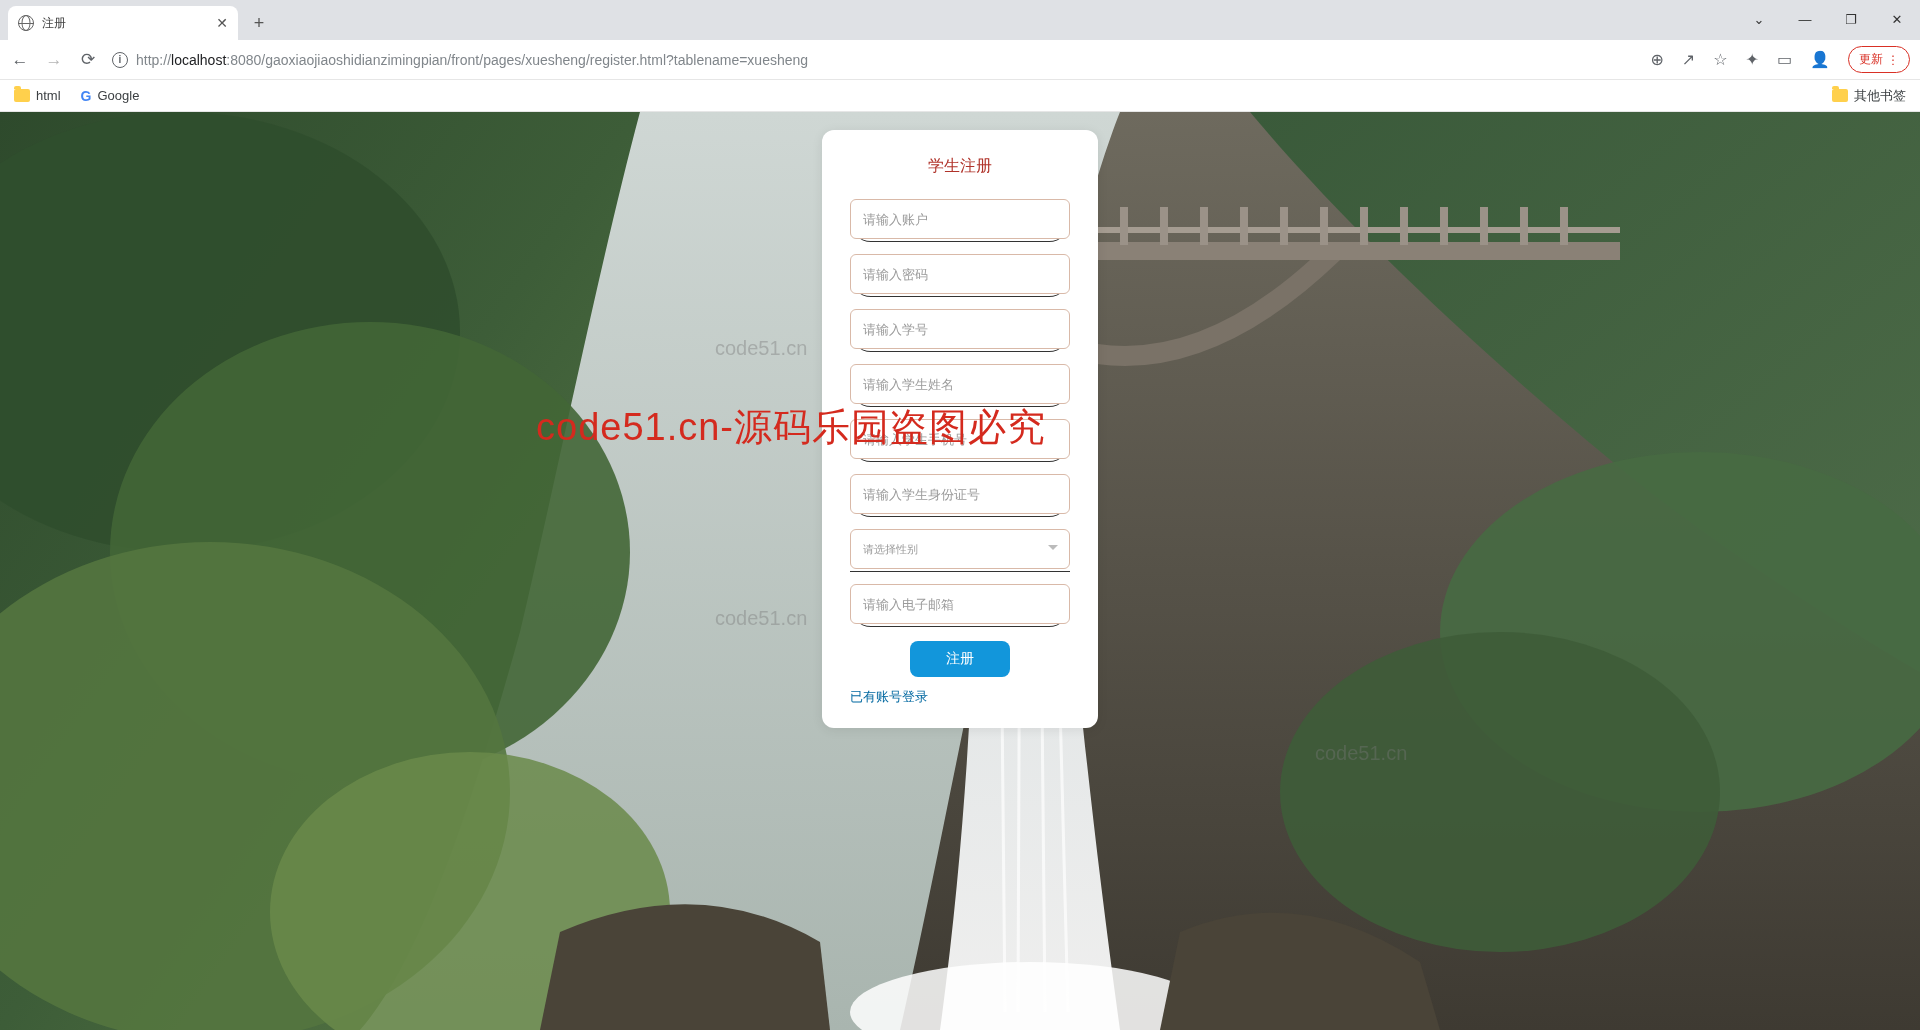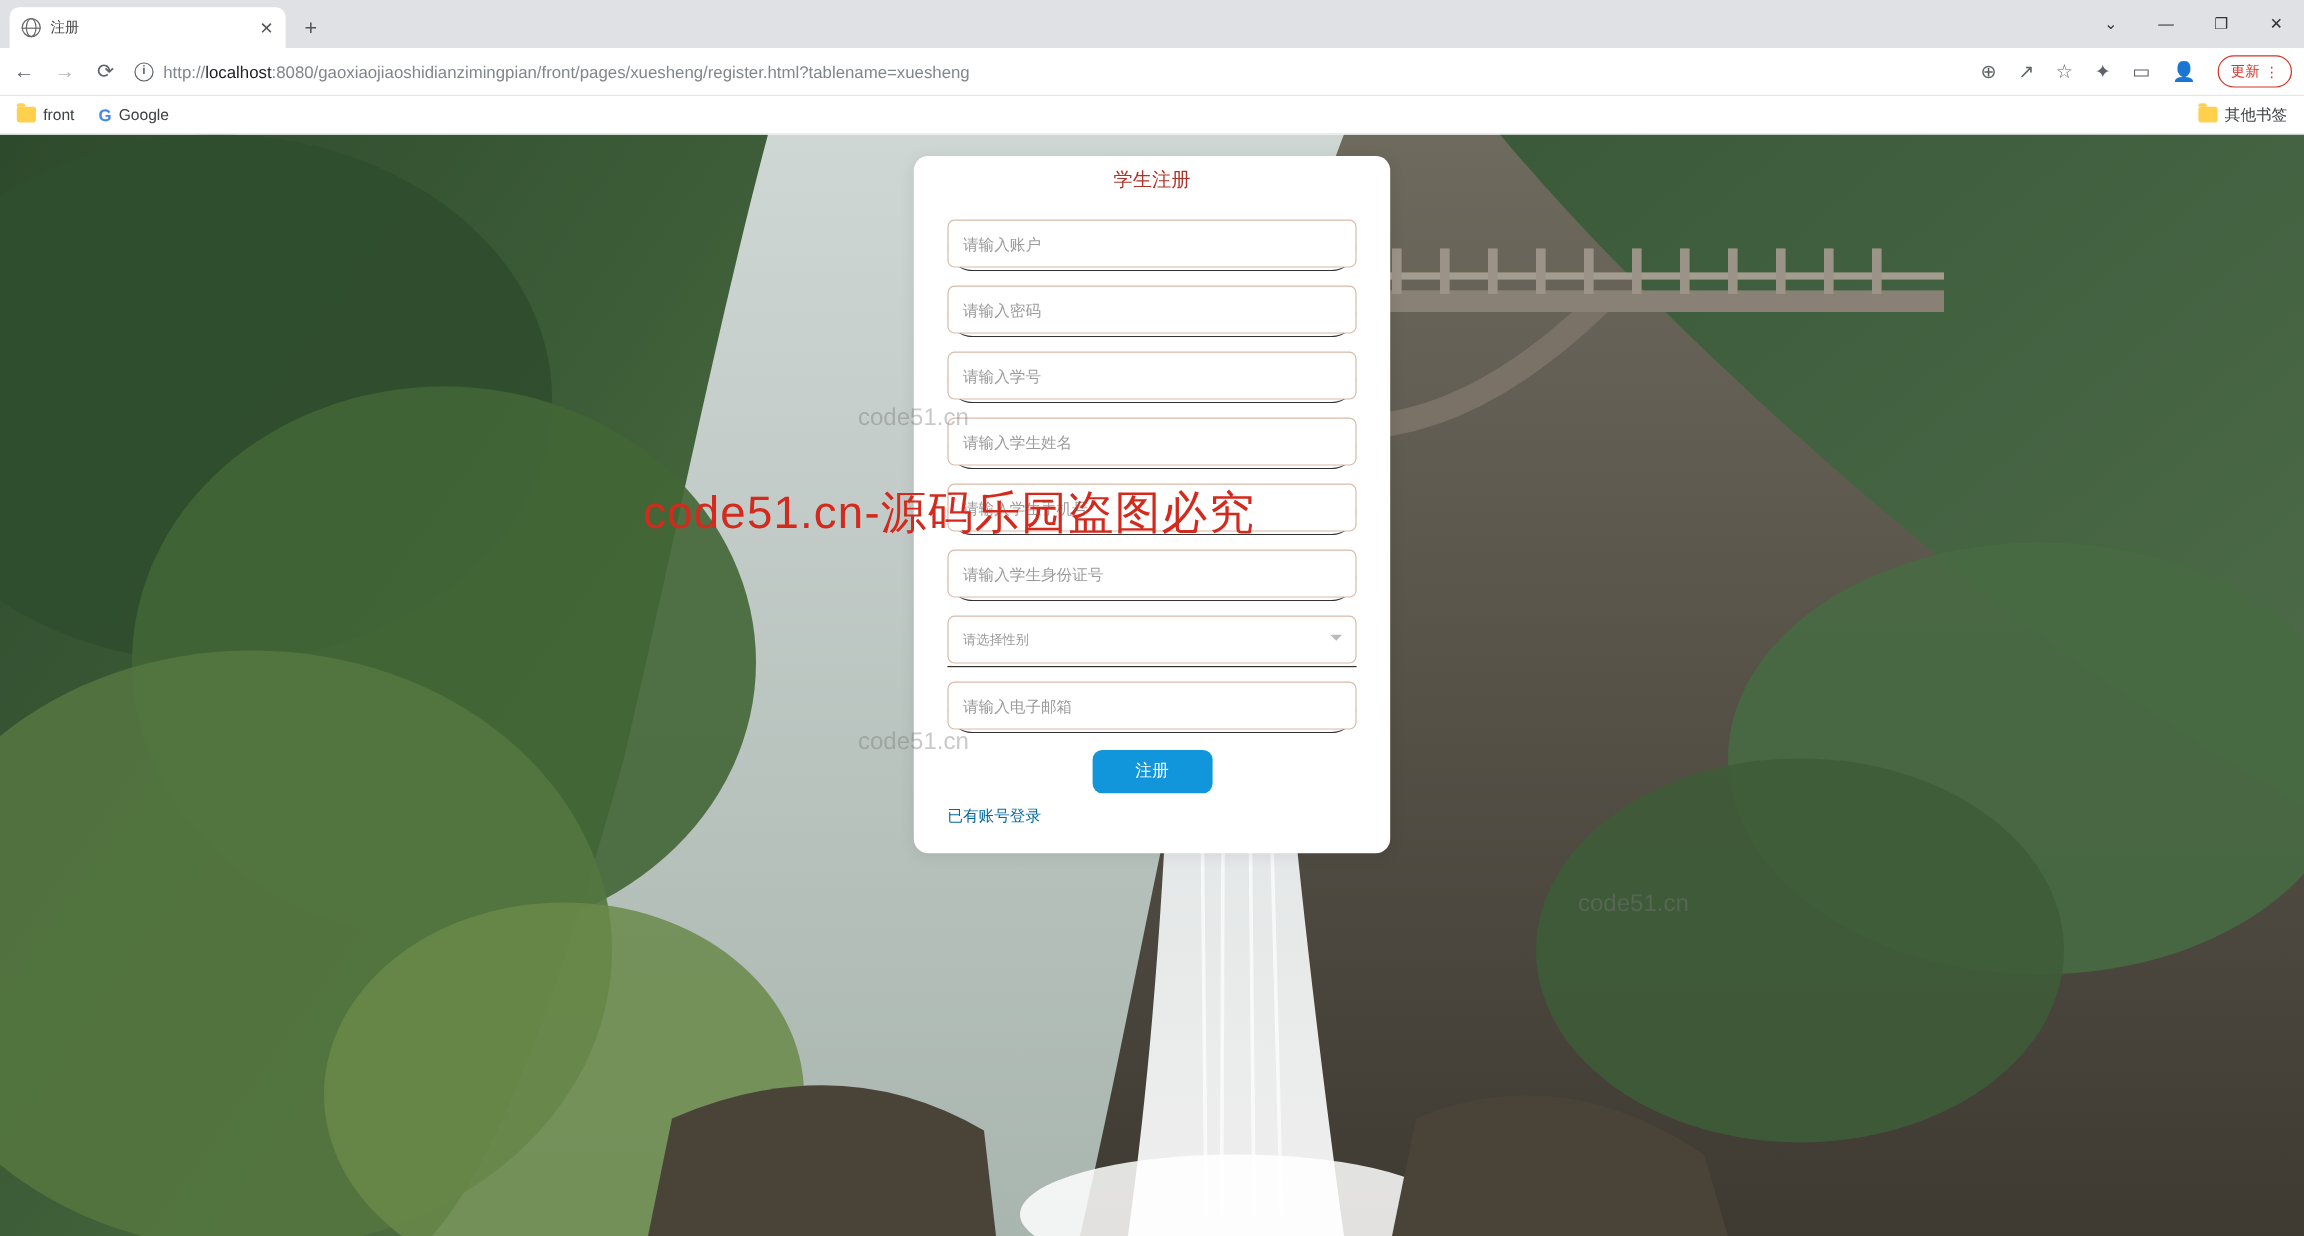--- a/index.html
+++ b/index.html
@@ -33,21 +33,21 @@
 .folder-ico { width: 16px; height: 13px; background: #ffd04c; border-radius: 2px; position: relative; }
 .folder-ico::before { content: ""; position: absolute; top: -3px; left: 0; width: 7px; height: 3px; background: #ffd04c; border-radius: 2px 2px 0 0; }
 .g-ico { font-weight: bold; color: #4285f4; font-size: 14px; }
 .bm-right { margin-left: auto; }
 
 
 .page { position: relative; height: 918px; overflow: hidden; }
 .bg { position: absolute; inset: 0; z-index: 0; }
 .bg svg { width: 100%; height: 100%; display: block; }
 
-.card { position: absolute; left: 50%; top: 18px; transform: translateX(-50%); width: 397px; background: #fff; border-radius: 12px; padding: 10px 28px 22px; z-index: 2; box-shadow: 0 2px 12px rgba(0,0,0,0.08); }
+.card { position: absolute; left: 50%; top: 18px; transform: translateX(-50%); width: 276px; background: #fff; border-radius: 12px; padding: 26px 28px 22px; z-index: 2; box-shadow: 0 2px 12px rgba(0,0,0,0.08); }
 .title { text-align: center; color: #b0332a; font-size: 16px; margin-bottom: 22px; font-weight: normal; }
 .field-wrap { margin-bottom: 12px; border-bottom: 1px solid #333; padding-bottom: 2px; border-radius: 21px; }
 .field { width: 100%; height: 40px; border: 1px solid #d9b9a8; border-radius: 6px; padding: 0 12px; font-size: 13px; color: #333; background: #fff; outline: none; }
 .field::placeholder { color: #9b9b9b; }
 .select-wrap { position: relative; margin-bottom: 12px; border-bottom: 1px solid #333; padding-bottom: 2px; }
 .select { width: 100%; height: 40px; border: 1px solid #d9b9a8; border-radius: 6px; padding: 0 12px; font-size: 11px; color: #9b9b9b; display: flex; align-items: center; background: #fff; }
 .caret { position: absolute; right: 12px; top: 16px; border-left: 5px solid transparent; border-right: 5px solid transparent; border-top: 5px solid #bbb; }
 .submit { display: block; margin: 14px auto 10px; width: 100px; height: 36px; background: #1296db; color: #fff; border: none; border-radius: 8px; font-size: 14px; cursor: pointer; }
 .login-link { font-size: 13px; color: #0369a1; }
 
@@ -94,21 +94,21 @@
       <span class="update-btn">
         <span>更新</span>
         <span style="color:#d93025">⋮</span>
       </span>
     </div>
   </div>
 
   <div class="bm-bar">
     <div class="bm-item">
       <span class="folder-ico"></span>
-      <span>front</span>
+      <span>html</span>
     </div>
     <div class="bm-item">
       <span class="g-ico">G</span>
       <span>Google</span>
     </div>
     <div class="bm-item bm-right">
       <span class="folder-ico"></span>
       <span>其他书签</span>
     </div>
   </div>

